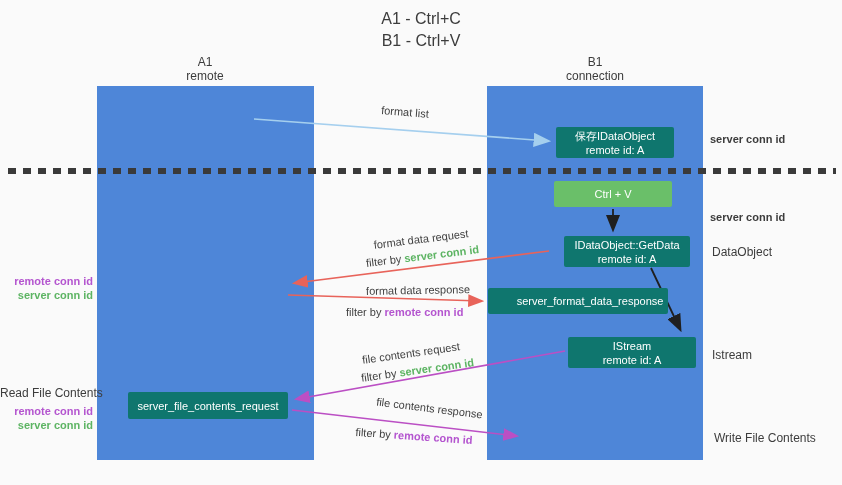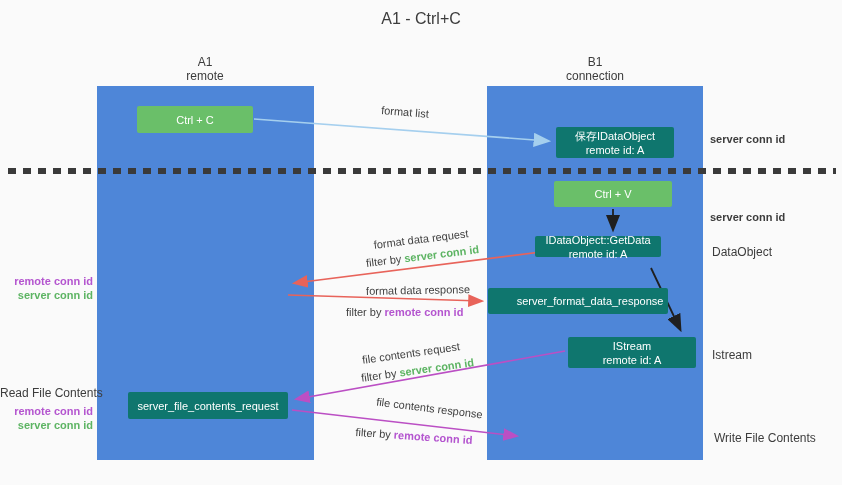--- a/index.html
+++ b/index.html
@@ -25,21 +25,21 @@
   }
   .box{
     position:absolute;display:flex;flex-direction:column;justify-content:center;align-items:center;
     color:#ffffff;font-size:11px;line-height:14px;text-align:center;border-radius:2px;
   }
   .box.green{background:#6abf69;}
   .box.orange{background:#0f766e;}
   #box-ctrl-c{left:137px;top:106px;width:116px;height:27px;}
   #box-save-dataobject{left:556px;top:127px;width:118px;height:31px;}
   #box-ctrl-v{left:554px;top:181px;width:118px;height:26px;}
-  #box-getdata{left:535px;top:236px;width:126px;height:21px;}
+  #box-getdata{left:564px;top:236px;width:126px;height:31px;}
   #box-sfdreq{left:130px;top:276px;width:156px;height:27px;}
   #box-sfdres{left:488px;top:288px;width:156px;height:26px;padding-left:24px;}
   #box-istream{left:568px;top:337px;width:128px;height:31px;}
   #box-sfcreq{left:128px;top:392px;width:160px;height:27px;}
   #box-sfcres{left:523px;top:424px;width:161px;height:27px;}
   .albl{
     position:absolute;font-size:11px;color:#3f3f3f;white-space:nowrap;text-align:center;
   }
   .green-t{color:#5db463;font-weight:bold;}
   .purple-t{color:#b455cf;font-weight:bold;}
@@ -47,20 +47,21 @@
   .side-group{position:absolute;text-align:right;font-size:11px;line-height:14px;white-space:nowrap;}
   svg.arrows{position:absolute;left:0;top:0;pointer-events:none;}
 </style>
 </head>
 <body>
 
 <div id="canvas">
 
   <div class="title">
     <div>A1 - Ctrl+C</div>
+    <div>B1 - Ctrl+V</div>
   </div>
 
   <div class="col-header" style="left:155px;top:55px;width:100px;">
     <div>A1</div>
     <div>remote</div>
   </div>
   <div class="col-header" style="left:545px;top:55px;width:100px;">
     <div>B1</div>
     <div>connection</div>
   </div>
@@ -87,23 +88,20 @@
     </defs>
     <line x1="254" y1="119" x2="548" y2="141" stroke="#a5cfee" stroke-width="1.6" marker-end="url(#m-blue)"></line>
     <line x1="613" y1="209" x2="613" y2="229" stroke="#1f1f1f" stroke-width="1.8" marker-end="url(#m-black)"></line>
     <line x1="651" y1="268" x2="680" y2="329" stroke="#1f1f1f" stroke-width="1.8" marker-end="url(#m-black)"></line>
     <line x1="549" y1="251" x2="295" y2="283" stroke="#e8635a" stroke-width="1.6" marker-end="url(#m-red)"></line>
     <line x1="288" y1="295" x2="481" y2="301" stroke="#e8635a" stroke-width="1.6" marker-end="url(#m-red)"></line>
     <line x1="565" y1="351" x2="297" y2="399" stroke="#bb4fc4" stroke-width="1.6" marker-end="url(#m-magenta)"></line>
     <line x1="292" y1="410" x2="516" y2="436" stroke="#bb4fc4" stroke-width="1.6" marker-end="url(#m-magenta)"></line>
   </svg>
 
-  <div class="box green" id="box-ctrl-c">
-    <div>Ctrl + C</div>
-  </div>
 
   <div class="box orange" id="box-save-dataobject">
     <div>保存IDataObject</div>
     <div>remote id: A</div>
   </div>
 
   <div class="box green" id="box-ctrl-v">
     <div>Ctrl + V</div>
   </div>
 

